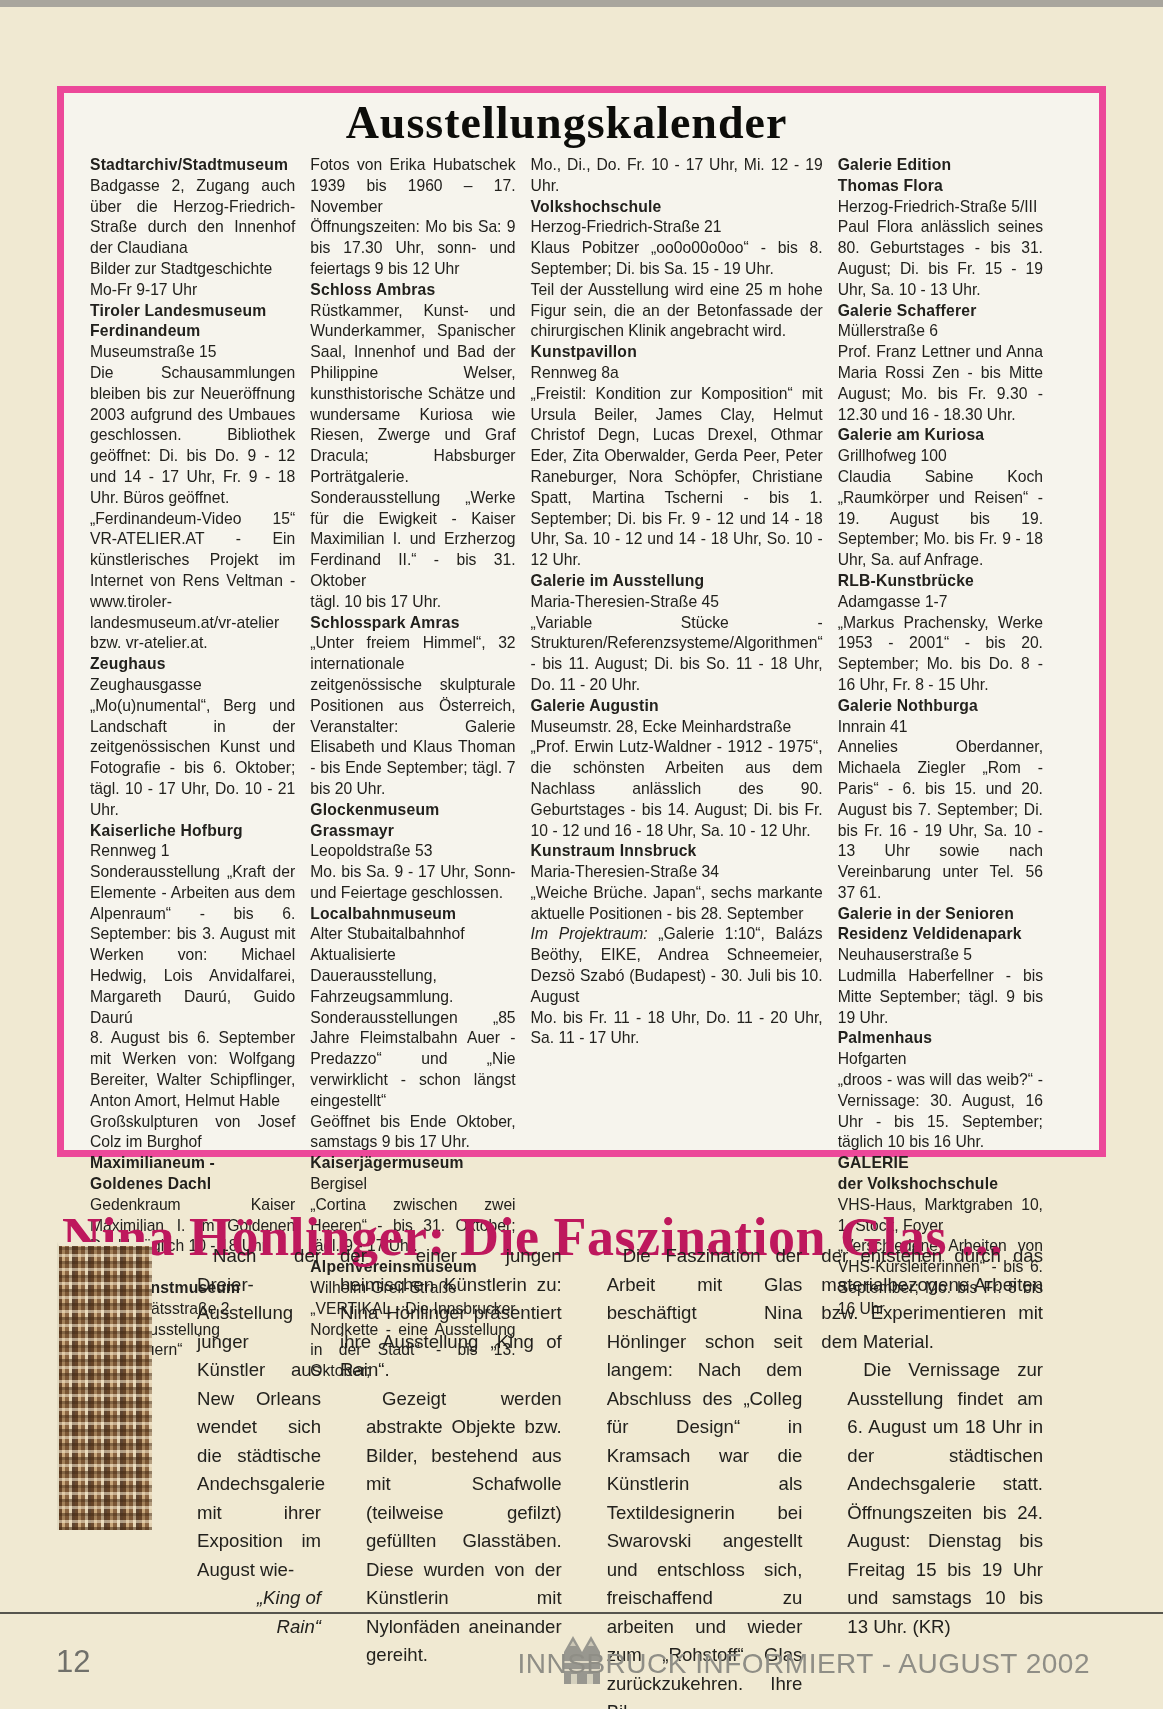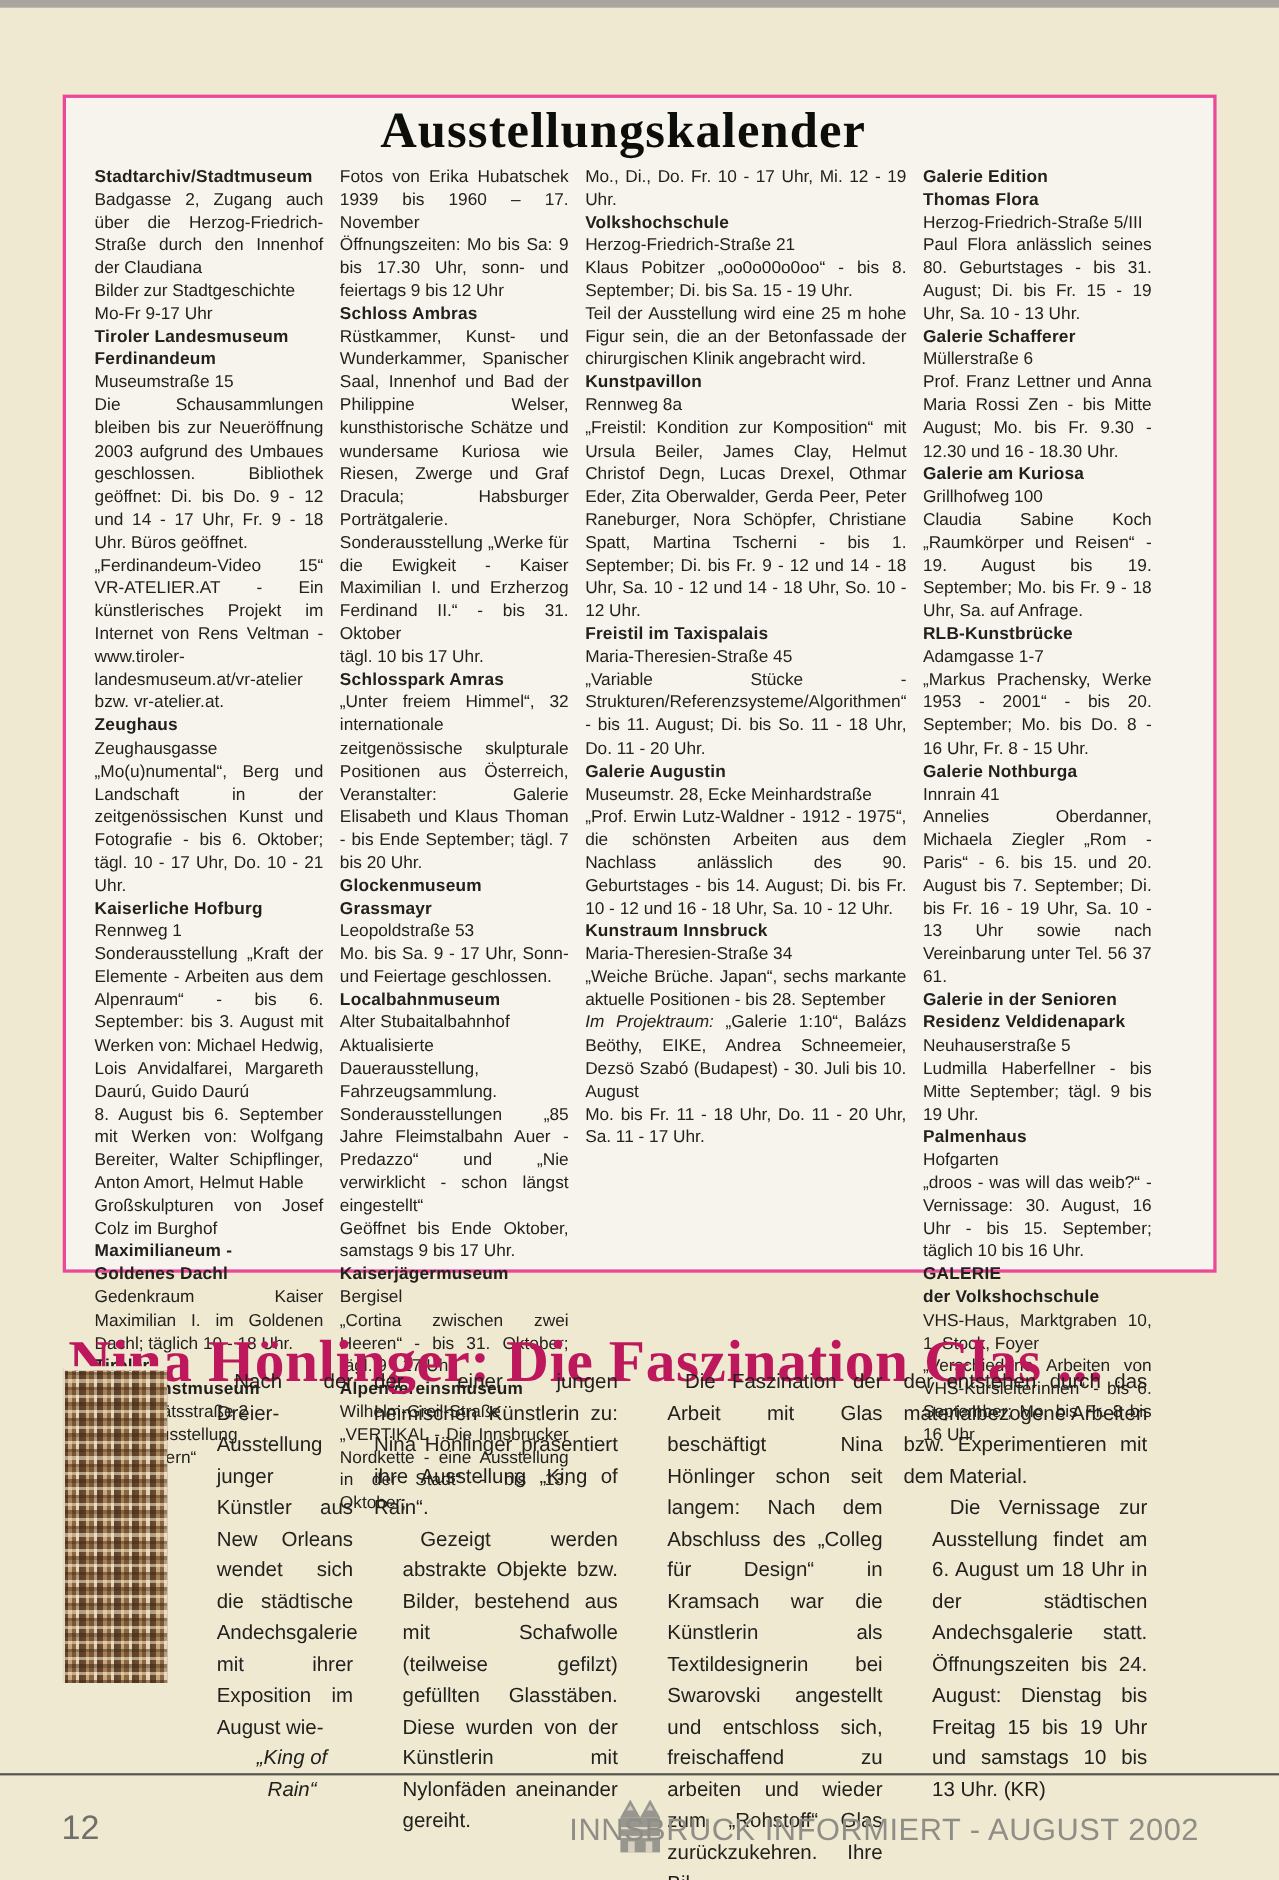--- a/index.html
+++ b/index.html
@@ -7,21 +7,21 @@
     width:1163px;height:1709px;position:relative;
     background:#f0e9d2;
     font-family:"Liberation Sans",sans-serif;
     color:#22211d;overflow:hidden;
   }
   .top-strip{position:absolute;top:0;left:0;width:100%;height:7px;background:#a9a69e;}
 
   
   .cal-box{
     position:absolute;left:57px;top:86px;width:1049px;height:1071px;
-    box-sizing:border-box;background:#f6f4ed;border:3px solid #ec4899;
+    box-sizing:border-box;background:#f6f4ed;border:7px solid #ec4899;
     padding:4px 56px 10px 26px;
   }
   .cal-title{
     text-align:center;font-family:"Liberation Serif","DejaVu Serif",serif;
     font-weight:bold;font-size:46px;line-height:52px;color:#0d0d0a;
     letter-spacing:1px;margin:0 0 6px 0;
   }
   .cal-cols{display:grid;grid-template-columns:repeat(4,1fr);column-gap:15px;}
   .col{font-size:15.7px;line-height:20.8px;}
   .blk.p,.blk.pind{text-align:justify;}
@@ -35,21 +35,21 @@
     font-size:54px;line-height:60px;color:#be185d;letter-spacing:.5px;
     white-space:nowrap;
   }
   .article{
     position:absolute;left:57px;top:1242px;width:986px;
     display:grid;grid-template-columns:95px 150px 1fr 1fr 1fr;column-gap:19px;
   }
   .art-col{font-size:18.6px;line-height:28.5px;text-align:justify;}
   .art-col .blk{margin:0;}
   .art-col .pind{text-indent:16px;margin-left:26px;}
-  .art-col .pi,.art-col .cap{font-style:italic;text-align:center;margin-left:39px;}
+  .art-col .pi,.art-col .cap{font-style:italic;text-align:right;margin-left:39px;}
   .artwork{
     width:95px;height:288px;border-top:4px solid #efe8d2;border-left:2px solid #e3dcc4;
     box-sizing:border-box;
     background:
       repeating-linear-gradient(0deg,
         rgba(62,36,14,.50) 0 3px, rgba(255,255,255,0) 3px 7px,
         rgba(243,231,204,.55) 7px 10px, rgba(90,55,25,.35) 10px 14px),
       repeating-linear-gradient(90deg,
         #6b4a2e 0 3px, #c9a87c 3px 6px, #8a6542 6px 10px,
         #e3d3b4 10px 13px, #5f4632 13px 16px);
@@ -125,21 +125,21 @@
       </div>
     <div class="col">
         <div class="blk p">Mo., Di., Do. Fr. 10 - 17 Uhr, Mi. 12 - 19 Uhr.</div>
         <div class="blk h">Volkshochschule</div>
         <div class="blk p">Herzog-Friedrich-Straße 21</div>
         <div class="blk p">Klaus Pobitzer „oo0o00o0oo“ - bis 8. September; Di. bis Sa. 15 - 19 Uhr.</div>
         <div class="blk p">Teil der Ausstellung wird eine 25 m hohe Figur sein, die an der Betonfassade der chirurgischen Klinik angebracht wird.</div>
         <div class="blk h">Kunstpavillon</div>
         <div class="blk p">Rennweg 8a</div>
         <div class="blk p">„Freistil: Kondition zur Komposition“ mit Ursula Beiler, James Clay, Helmut Christof Degn, Lucas Drexel, Othmar Eder, Zita Oberwalder, Gerda Peer, Peter Raneburger, Nora Schöpfer, Christiane Spatt, Martina Tscherni - bis 1. September; Di. bis Fr. 9 - 12 und 14 - 18 Uhr, Sa. 10 - 12 und 14 - 18 Uhr, So. 10 - 12 Uhr.</div>
-        <div class="blk h">Freistil im Taxispalais</div>
+        <div class="blk h">Galerie im Ausstellung</div>
         <div class="blk p">Maria-Theresien-Straße 45</div>
         <div class="blk p">„Variable Stücke - Strukturen/Referenzsysteme/Algorithmen“ - bis 11. August; Di. bis So. 11 - 18 Uhr, Do. 11 - 20 Uhr.</div>
         <div class="blk h">Galerie Augustin</div>
         <div class="blk p">Museumstr. 28, Ecke Meinhardstraße</div>
         <div class="blk p">„Prof. Erwin Lutz-Waldner - 1912 - 1975“, die schönsten Arbeiten aus dem Nachlass anlässlich des 90. Geburtstages - bis 14. August; Di. bis Fr. 10 - 12 und 16 - 18 Uhr, Sa. 10 - 12 Uhr.</div>
         <div class="blk h">Kunstraum Innsbruck</div>
         <div class="blk p">Maria-Theresien-Straße 34</div>
         <div class="blk p">„Weiche Brüche. Japan“, sechs markante aktuelle Positionen - bis 28. September</div>
         <div class="blk p"><span class="it">Im Projektraum: </span><span>„Galerie 1:10“, Balázs Beöthy, EIKE, Andrea Schneemeier, Dezsö Szabó (Budapest) - 30. Juli bis 10. August</span></div>
         <div class="blk p">Mo. bis Fr. 11 - 18 Uhr, Do. 11 - 20 Uhr, Sa. 11 - 17 Uhr.</div>

